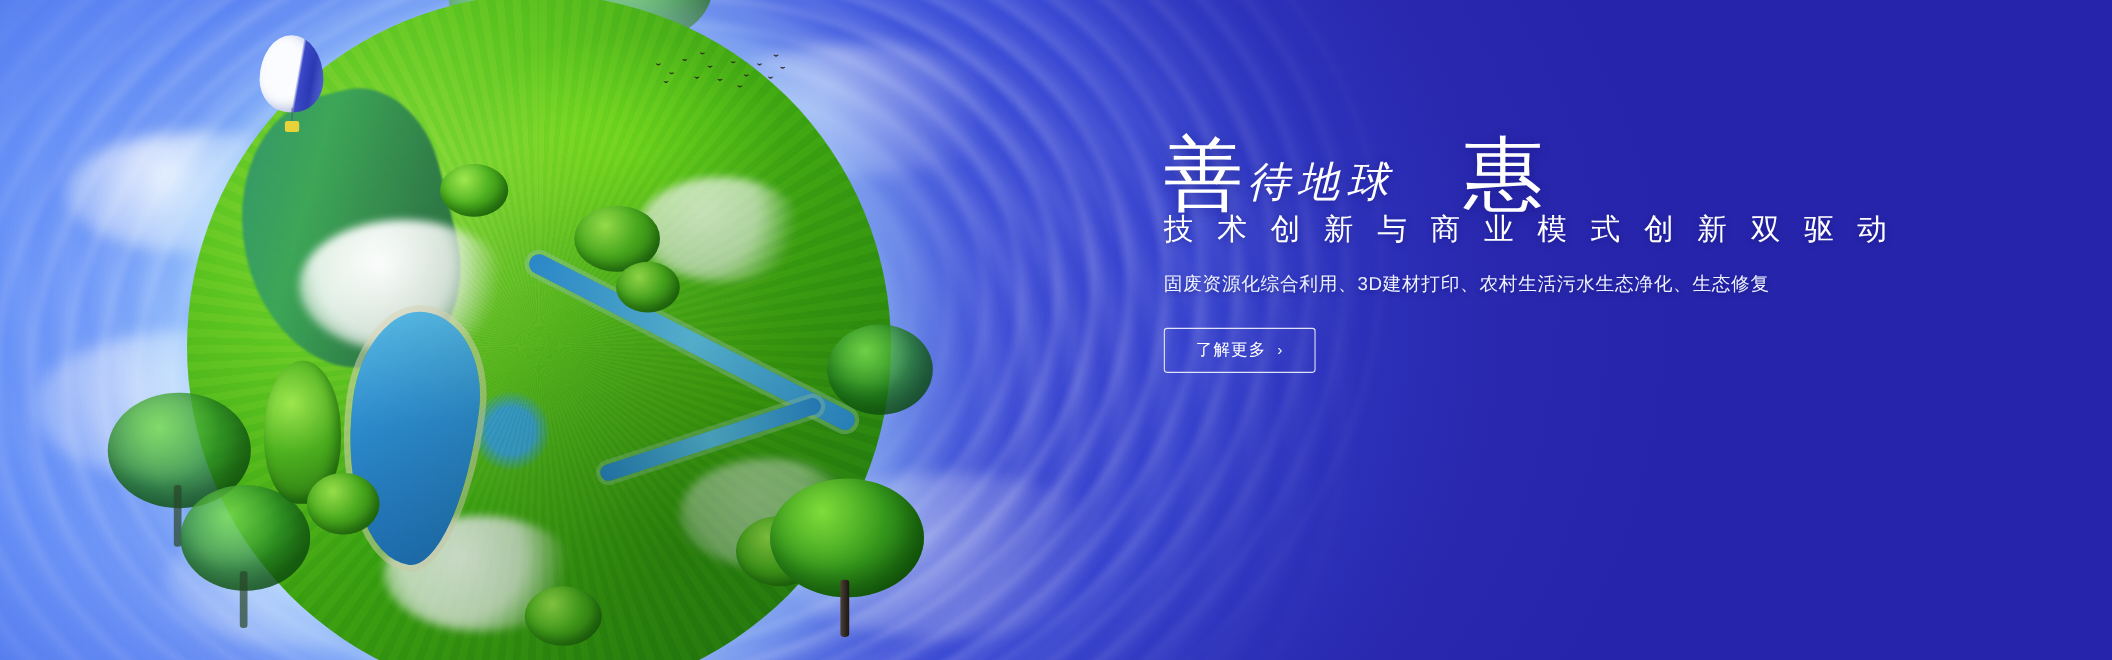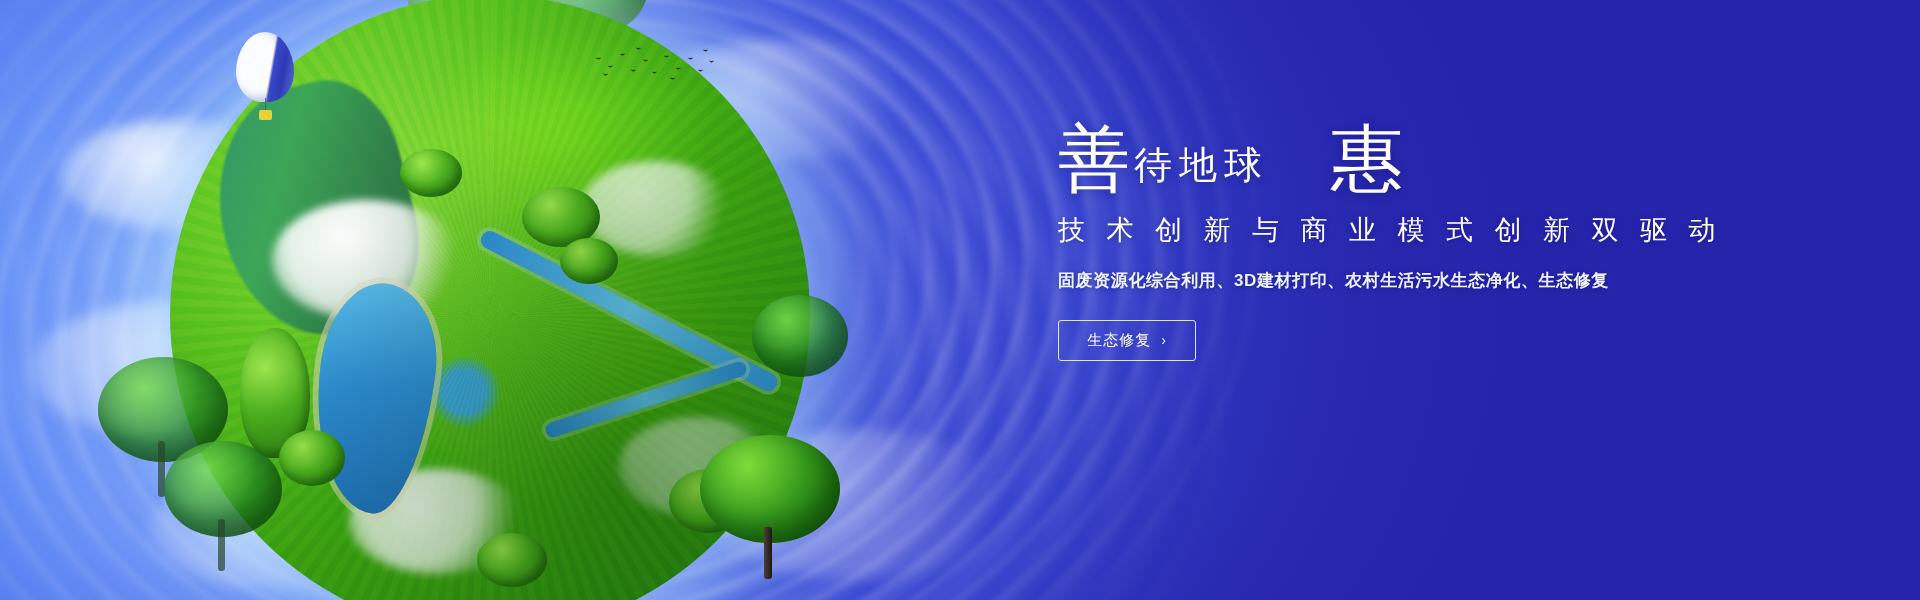--- a/index.html
+++ b/index.html
@@ -226,38 +226,38 @@
     margin-right:4px;
     text-shadow:0 2px 10px rgba(10,10,80,.35);
   }
   .phrase .small{
     font-family:"DejaVu Serif","Liberation Serif",serif;
     font-size:38px;
     font-weight:400;
     letter-spacing:7px;
     padding-bottom:6px;
     text-shadow:0 2px 8px rgba(10,10,80,.3);
+    font-style:italic;
   }
   .gap{ width:62px; }
 
   .subtitle{
-    margin-top:22px;
     color:#ffffff;
     font-size:27px;
     letter-spacing:7px;
     font-weight:400;
     white-space:nowrap;
     text-shadow:0 1px 6px rgba(10,10,80,.35);
   }
   .desc{
     margin-top:21px;
     color:#eef2ff;
     font-size:17px;
     letter-spacing:.6px;
-    font-weight:700;
+    font-weight:400;
     white-space:nowrap;
     text-shadow:0 1px 5px rgba(10,10,80,.35);
   }
   .cta{
     margin-top:28px;
     display:inline-flex;
     align-items:center;
     justify-content:center;
     gap:10px;
     width:138px; height:41px;
@@ -368,18 +368,18 @@
       <span class="phrase">
         <span class="big">惠</span>
       </span>
     </div>
 
     <div class="subtitle">技 术 创 新 与 商 业 模 式 创 新 双 驱 动</div>
 
     <div class="desc">固废资源化综合利用、3D建材打印、农村生活污水生态净化、生态修复</div>
 
     <button class="cta">
-      <span>生态修复</span>
+      <span>了解更多</span>
       <span class="chev">›</span>
     </button>
 
   </div>
 </div>
 
 </body></html>

